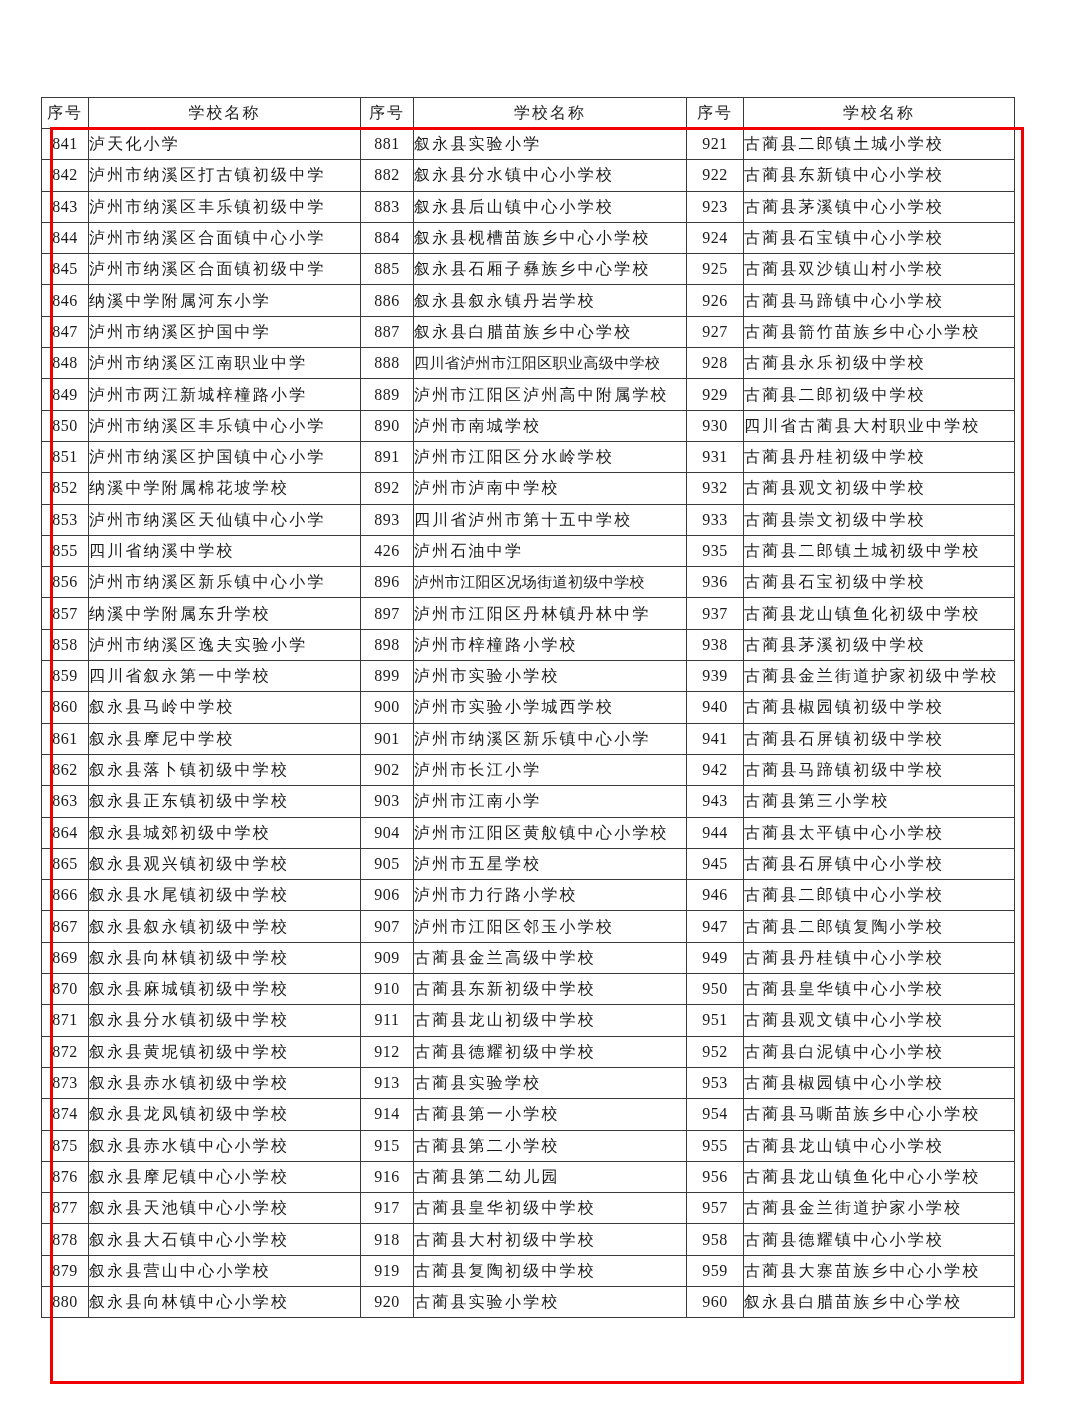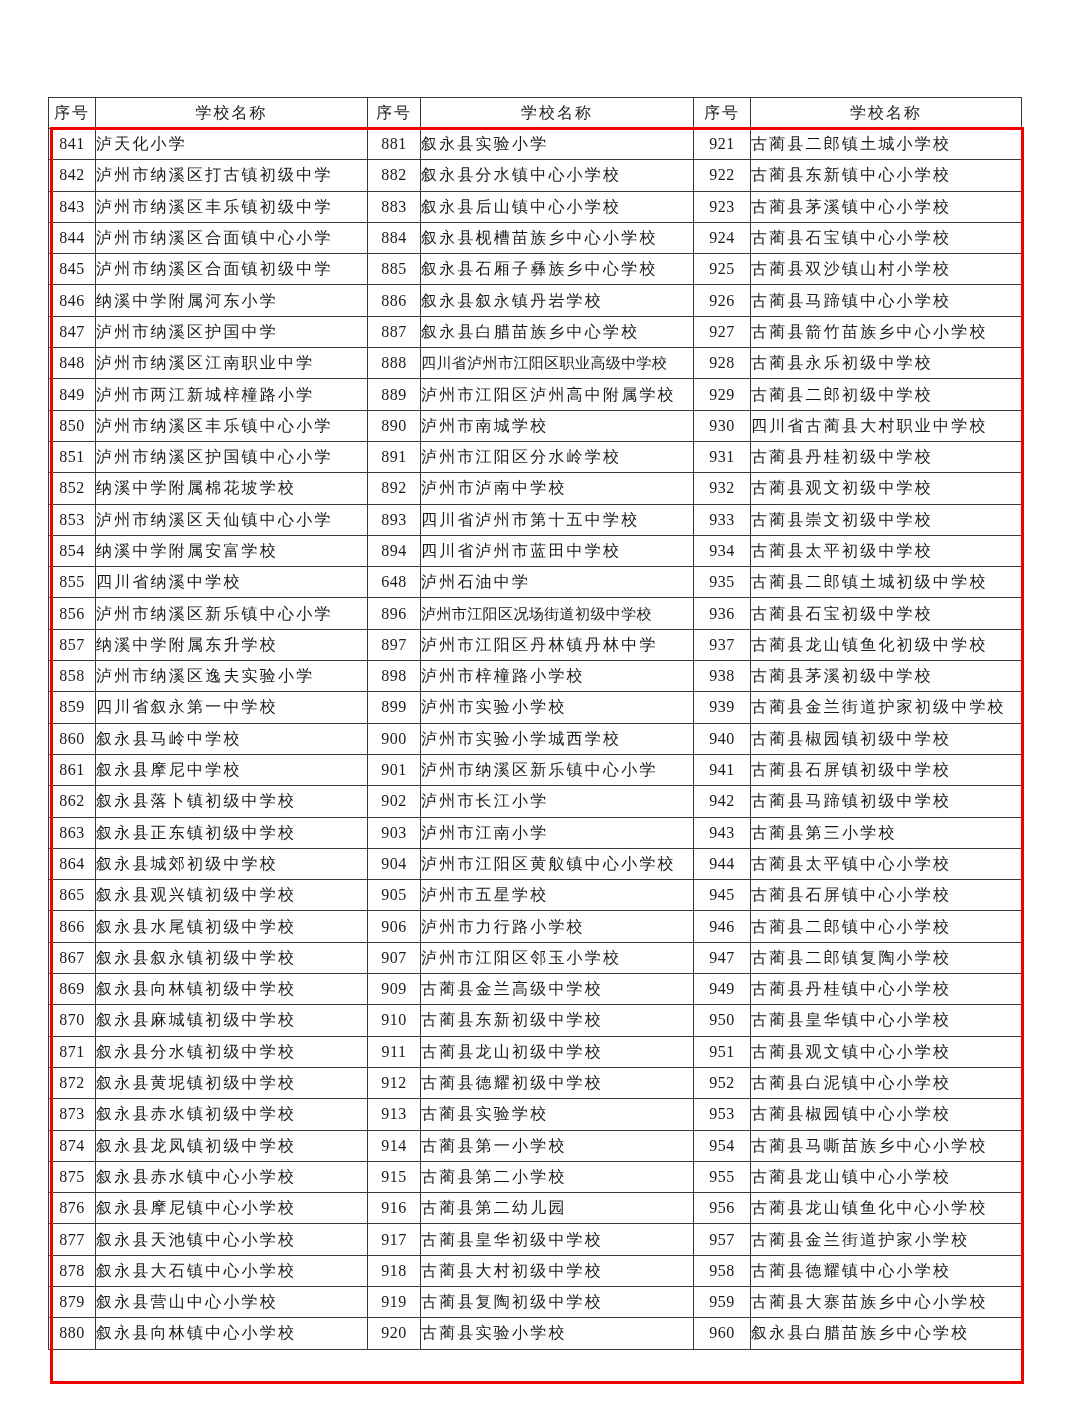--- a/index.html
+++ b/index.html
@@ -1,18 +1,18 @@
 <!DOCTYPE html>
 <html><head>
   <meta charset="utf-8">
   <style>
     html, body { margin: 0; padding: 0; background: #ffffff; }
     body { width: 1080px; height: 1402px; position: relative; overflow: hidden;
       font-family: "DejaVu Serif", "Liberation Serif", serif; color: #1a1a1a; }
-    .sheet { position: absolute; left: 48px; top: 97px; width: 973px; }
+    .sheet { position: absolute; left: 41px; top: 97px; width: 973px; }
     table.roster { border-collapse: collapse; width: 973px; table-layout: fixed; }
     table.roster th, table.roster td {
       border: 1.4px solid #3a3a3a; height: 30.3px; padding: 0; font-weight: normal;
       font-size: 16px; line-height: 30px; white-space: nowrap; overflow: hidden;
     }
     table.roster th { height: 29px; text-align: center; letter-spacing: 2px; color: #222; }
     td.num { text-align: center; font-family: "Liberation Serif", serif; font-size: 17px; letter-spacing: 0.5px; }
     td.name { text-align: left; padding-left: 5px; letter-spacing: 2.2px; }
     td.name.tight { letter-spacing: 0.4px; font-size: 15px; margin-left: 44px; }
     col.c-num1 { width: 47px; } col.c-name1 { width: 272px; }
@@ -145,31 +145,23 @@
         </tr>
         <tr>
           <td class="num">853</td>
           <td class="name">泸州市纳溪区天仙镇中心小学</td>
           <td class="num">893</td>
           <td class="name">四川省泸州市第十五中学校</td>
           <td class="num">933</td>
           <td class="name">古蔺县崇文初级中学校</td>
         </tr>
         <tr>
-          <td class="num">854</td>
-          <td class="name">纳溪中学附属安富学校</td>
-          <td class="num">894</td>
-          <td class="name">四川省泸州市蓝田中学校</td>
-          <td class="num">934</td>
-          <td class="name">古蔺县太平初级中学校</td>
-        </tr>
-        <tr>
           <td class="num">855</td>
           <td class="name">四川省纳溪中学校</td>
-          <td class="num">648</td>
+          <td class="num">426</td>
           <td class="name">泸州石油中学</td>
           <td class="num">935</td>
           <td class="name">古蔺县二郎镇土城初级中学校</td>
         </tr>
         <tr>
           <td class="num">856</td>
           <td class="name">泸州市纳溪区新乐镇中心小学</td>
           <td class="num">896</td>
           <td class="name tight">泸州市江阳区况场街道初级中学校</td>
           <td class="num">936</td>

